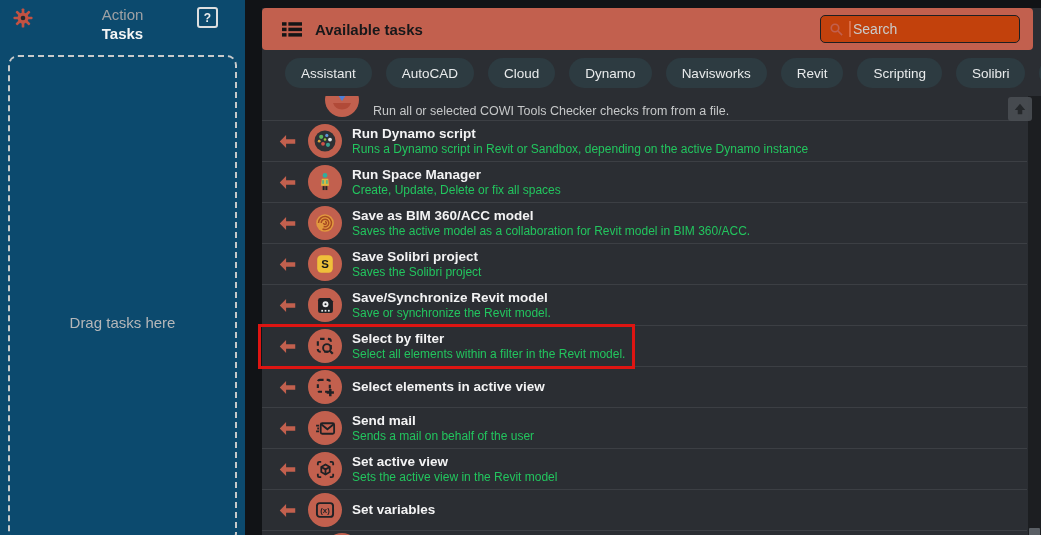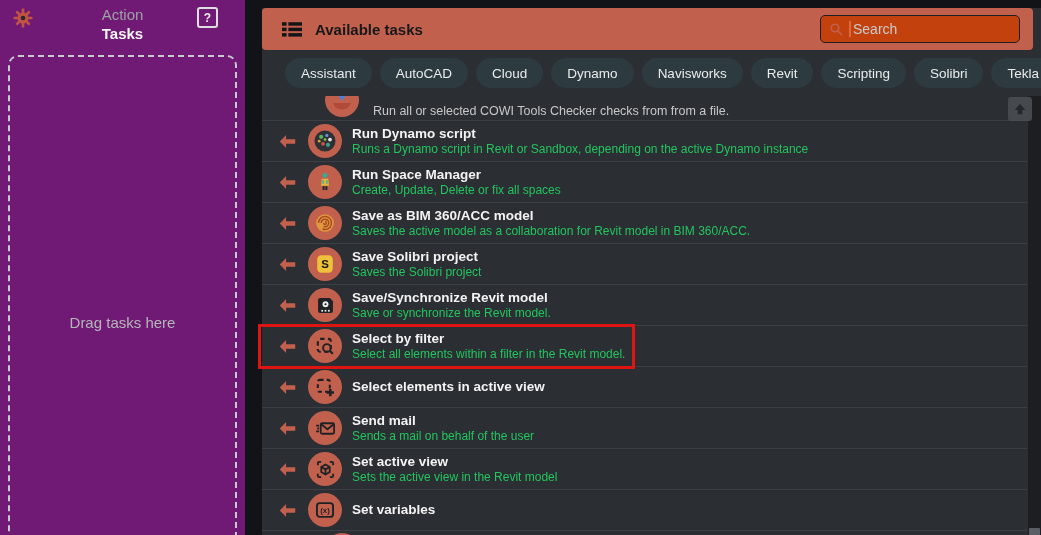--- a/index.html
+++ b/index.html
@@ -1,20 +1,20 @@
 <!DOCTYPE html>
 <html style="--accent: #c2604e; --highlight: #de1512;"><head>
 <meta charset="utf-8">
 <style>
   html,body{margin:0;padding:0;background:#111316;}
   .window{position:relative;width:1041px;height:535px;background:#111316;overflow:hidden;
           font-family:"Liberation Sans","DejaVu Sans",sans-serif;}
 
   
-  .sidebar{position:absolute;left:0;top:0;width:245px;height:535px;background:#701a75;}
+  .sidebar{position:absolute;left:0;top:0;width:245px;height:535px;background:#0c4a6e;}
   .sidebar-gear{position:absolute;left:13px;top:8px;width:20px;height:20px;}
   .sidebar-title{position:absolute;top:5px;left:0;right:0;text-align:center;line-height:19px;}
   .sidebar-title .t1{display:block;color:#9fa1a4;font-size:15px;}
   .sidebar-title .t2{display:block;color:#f4f5f5;font-size:15px;font-weight:bold;}
   .help-btn{position:absolute;top:7px;right:27px;width:17px;height:17px;border:2px solid #dddfe0;
             border-radius:3px;color:#eceded;font-size:12px;font-weight:bold;display:flex;
             align-items:center;justify-content:center;background:transparent;cursor:default;}
   .dropzone{position:absolute;left:8px;right:8px;top:55px;bottom:-8px;border:2px dashed #c8cacb;
             border-radius:10px;display:flex;align-items:center;justify-content:center;}
   .dropzone-text{color:#b5b7b9;font-size:15px;margin-top:46px;}
@@ -27,21 +27,21 @@
   .header-title{margin-left:13px;font-size:15px;font-weight:bold;color:#17181a;}
   .search-box{position:absolute;right:13px;top:7px;width:200px;height:28px;background:#c2410c;
               border:1px solid #1d1f22;border-radius:5px;display:flex;align-items:center;box-sizing:border-box;}
   .search-box .mag{margin-left:8px;display:flex;}
   .search-caret{width:2px;height:16px;background:#d96a42;margin-left:5px;}
   .search-box input{background:transparent;border:none;outline:none;color:#d6d7d8;font-size:14px;
                     padding:0 4px 0 2px;width:150px;font-family:inherit;}
   .search-box input::placeholder{color:#c9cbcc;opacity:1;}
 
   .pills{position:absolute;left:0;top:42px;right:20px;height:46px;display:flex;align-items:center;
-         gap:8px;padding-left:23px;}
+         gap:14px;padding-left:23px;}
   .pill{height:30px;padding:0 16px;border-radius:15px;background:#2d3b41;color:#e9ebec;
         font-size:13.5px;display:flex;align-items:center;white-space:nowrap;cursor:default;}
 
   .task-list{position:absolute;left:0;top:88px;right:14px;bottom:0;overflow:hidden;}
   .row{position:relative;height:41px;border-top:1px solid #3c3f44;display:flex;align-items:center;box-sizing:border-box;}
   .row.partial{height:24px;border-top:none;overflow:hidden;align-items:flex-start;}
   .row.sliver{height:5px;overflow:hidden;align-items:flex-start;}
   .arrow{margin-left:16px;flex:0 0 auto;display:flex;cursor:pointer;}
   .task-icon{width:34px;height:34px;border-radius:50%;background:var(--accent);margin-left:11px;
              flex:0 0 auto;display:flex;align-items:center;justify-content:center;overflow:hidden;}

